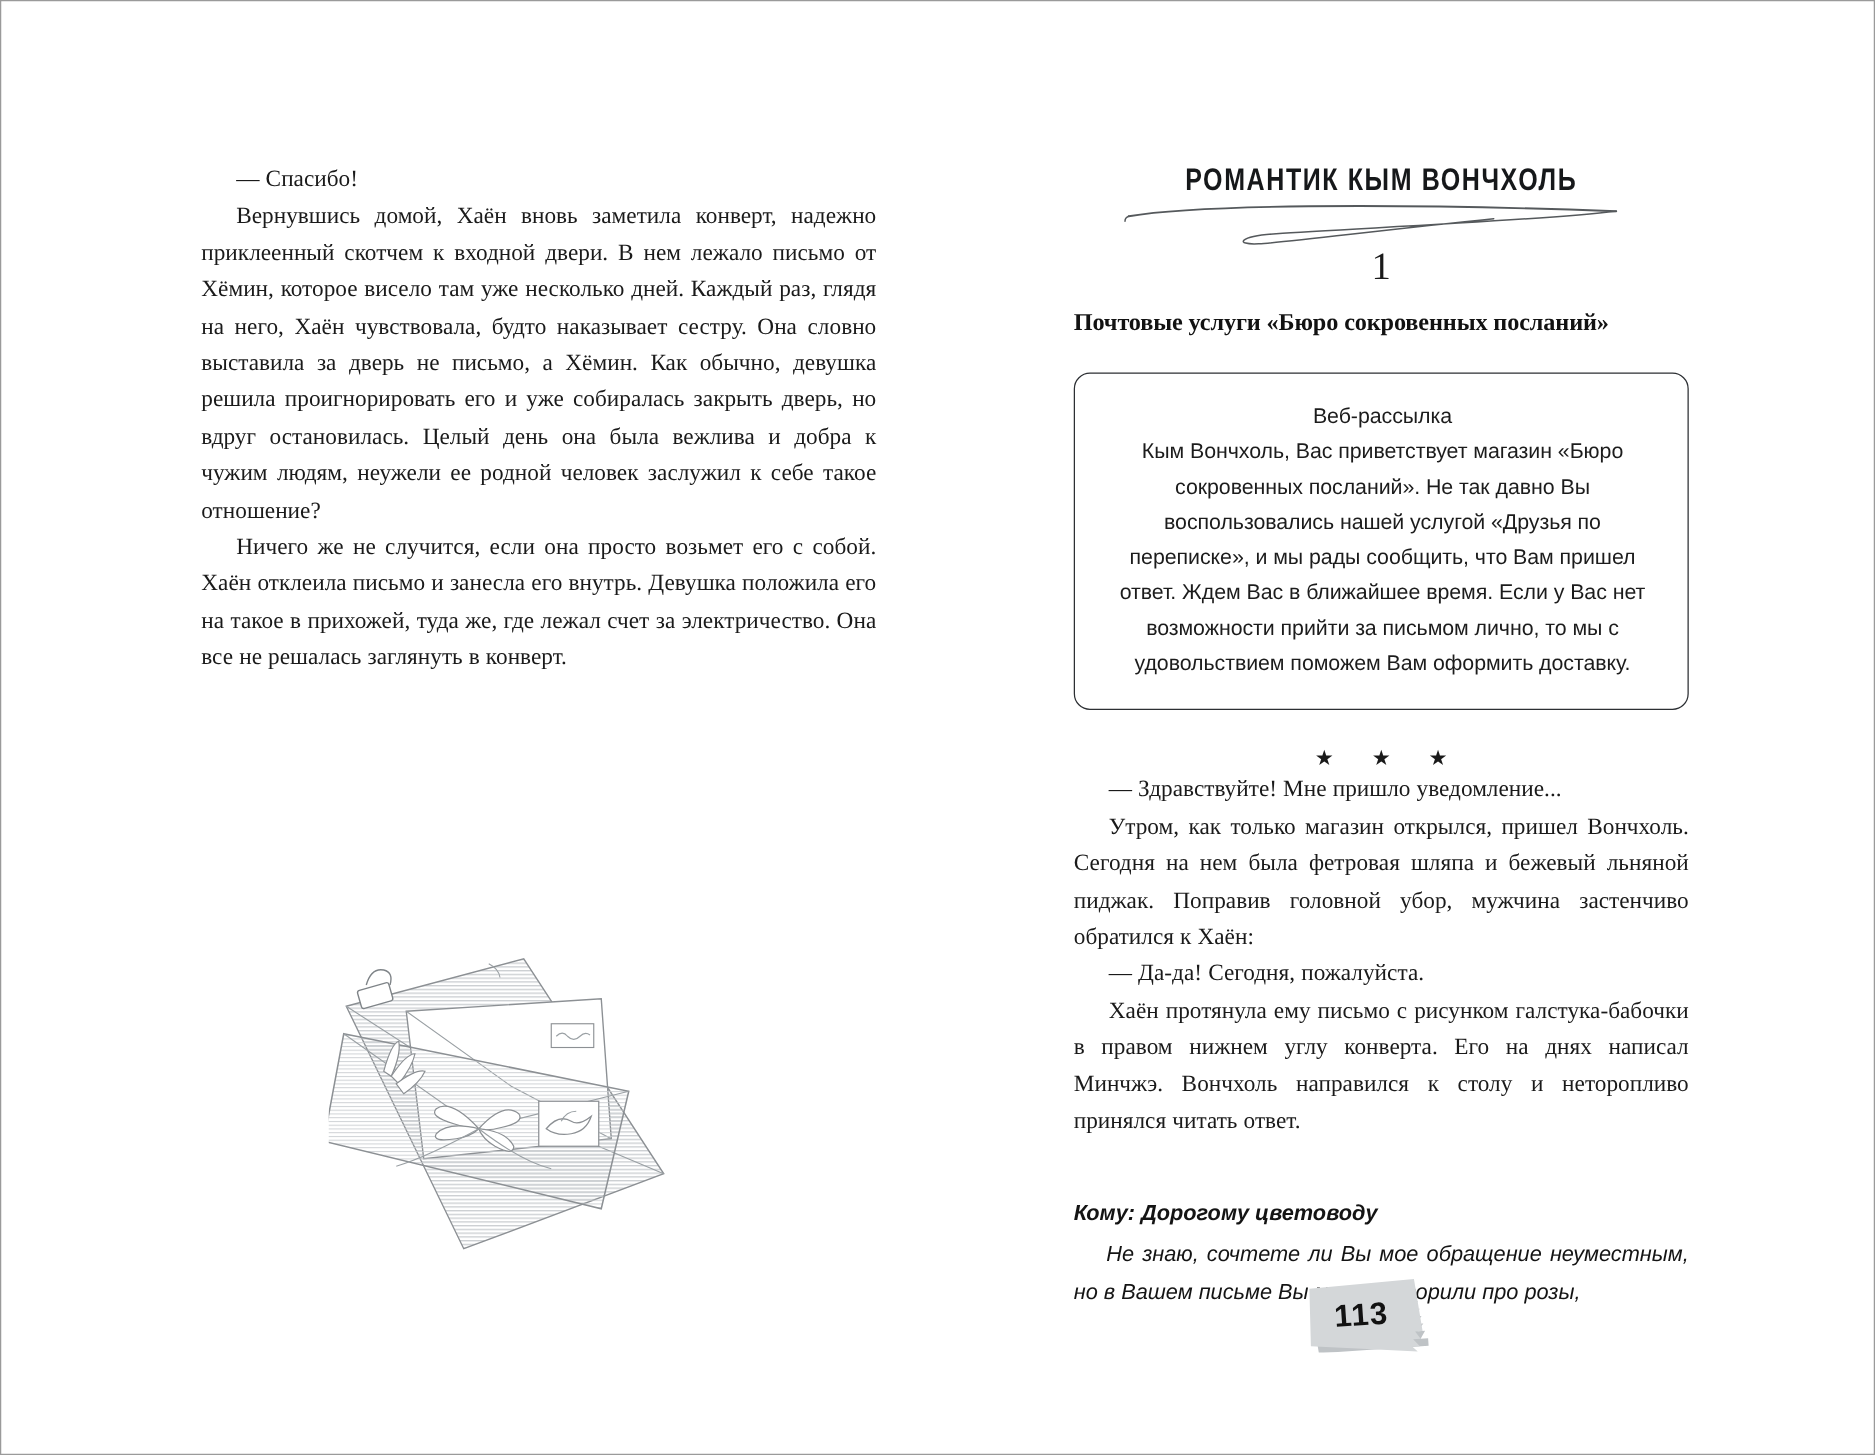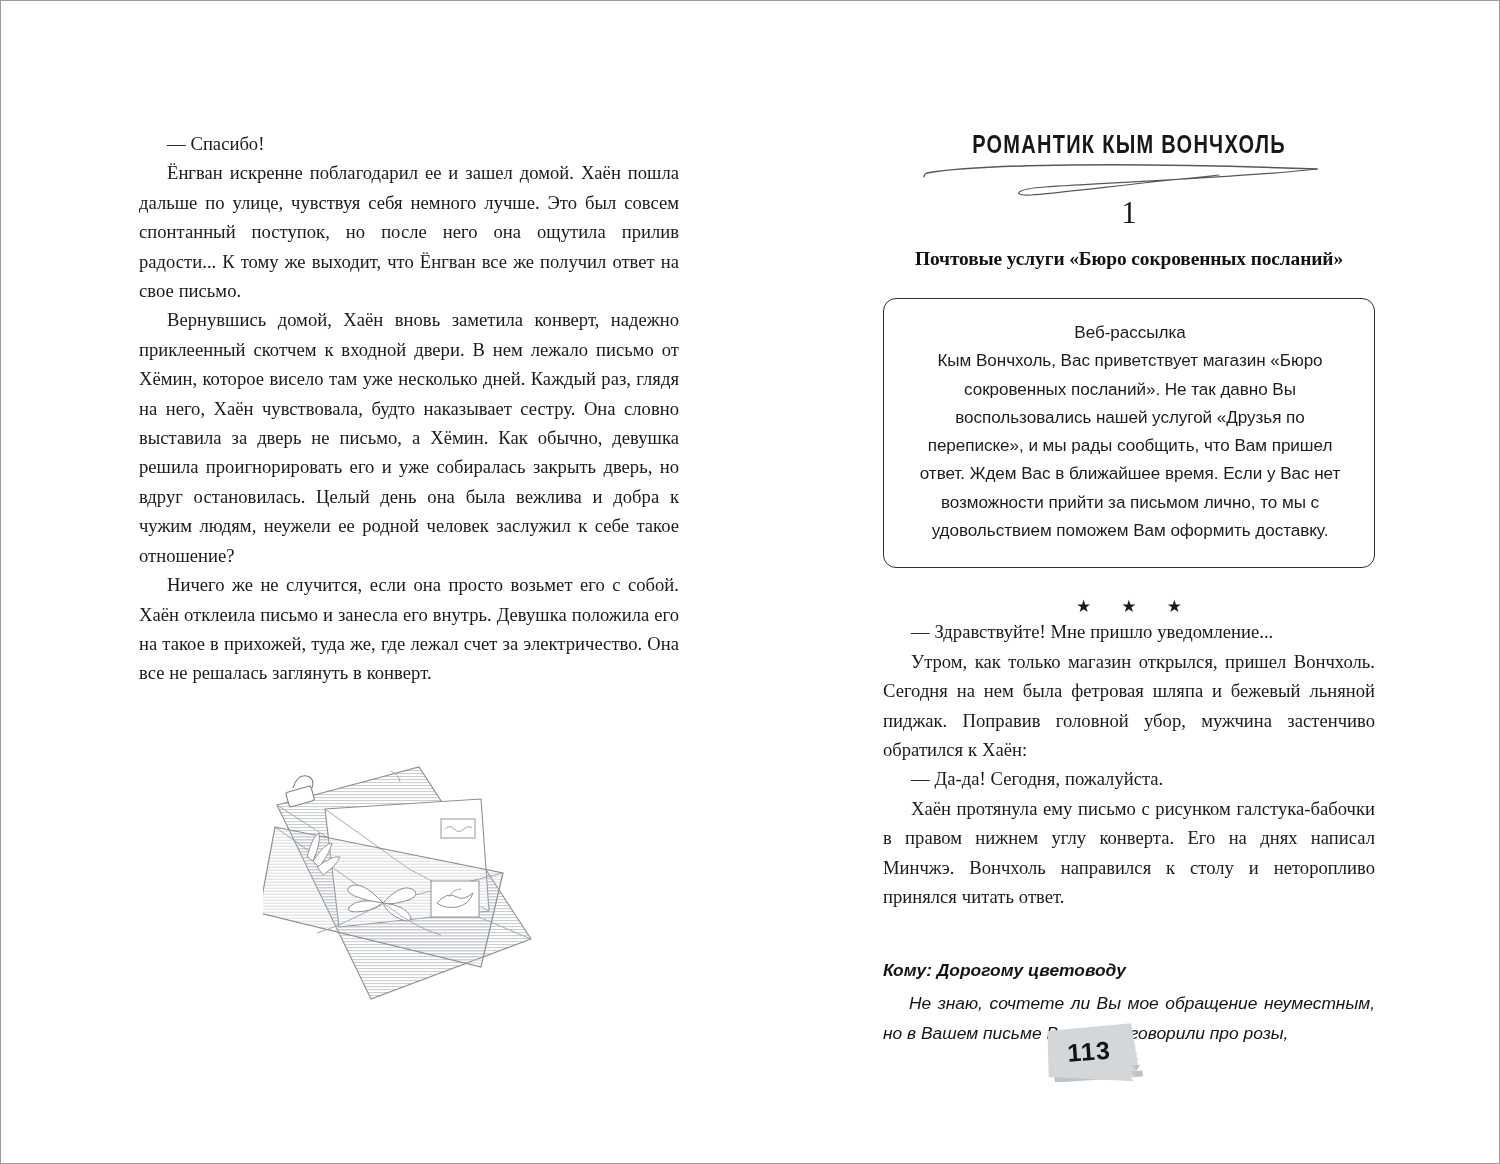--- a/index.html
+++ b/index.html
@@ -21,21 +21,21 @@
     width: 1500px;
     height: 1164px;
     box-sizing: border-box;
     border: 1px solid #9a9a9a;
     background: #ffffff;
   }
 
   
   .page-left {
     position: absolute;
-    left: 138px;
+    left: 160px;
     top: 128px;
     width: 540px;
   }
   .body-par {
     font-family: "Liberation Serif", serif;
     font-size: 18.6px;
     line-height: 29.4px;
     text-align: justify;
     text-justify: inter-word;
     margin: 0;
@@ -50,21 +50,21 @@
     position: absolute;
     left: 262px;
     top: 760px;
     width: 310px;
     height: 265px;
   }
 
   
   .page-right {
     position: absolute;
-    left: 882px;
+    left: 858px;
     top: 128px;
     width: 492px;
   }
   .chapter-title {
     font-family: "Liberation Sans Narrow", "Liberation Sans", sans-serif;
     font-size: 25px;
     font-weight: 700;
     letter-spacing: 1.6px;
     text-align: center;
     color: #16181a;
@@ -85,21 +85,21 @@
     text-align: center;
     line-height: 34px;
     margin-top: -6px;
     color: #1a1a1a;
   }
   .section-subtitle {
     font-family: "Liberation Serif", serif;
     font-weight: 700;
     font-size: 19.4px;
     line-height: 26px;
-    text-align: center;
+    text-align: left;
     margin-top: 16px;
     color: #121212;
     letter-spacing: -0.1px;
   }
 
   
   .notice-box {
     margin-top: 26px;
     border: 1.6px solid #2c2f33;
     border-radius: 13px;
@@ -169,21 +169,20 @@
     letter-spacing: 1px;
   }
 </style>
 </head>
 <body>
 
 <div id="spread">
 
   <div class="page-left">
     <p class="body-par">— Спасибо!</p>
-    <p class="body-par">Ёнгван искренне поблагодарил ее и зашел домой. Хаён пошла дальше по улице, чувствуя себя немного лучше. Это был совсем спонтанный поступок, но после него она ощутила прилив радости... К тому же выходит, что Ёнгван все же получил ответ на свое письмо.</p>
     <p class="body-par">Вернувшись домой, Хаён вновь заметила конверт, надежно приклеенный скотчем к входной двери. В нем лежало письмо от Хёмин, которое висело там уже несколько дней. Каждый раз, глядя на него, Хаён чувствовала, будто наказывает сестру. Она словно выставила за дверь не письмо, а Хёмин. Как обычно, девушка решила проигнорировать его и уже собиралась закрыть дверь, но вдруг остановилась. Целый день она была вежлива и добра к чужим людям, неужели ее родной человек заслужил к себе такое отношение?</p>
     <p class="body-par">Ничего же не случится, если она просто возьмет его с собой. Хаён отклеила письмо и занесла его внутрь. Девушка положила его на такое в прихожей, туда же, где лежал счет за электричество. Она все не решалась заглянуть в конверт.</p>
   </div>
 
   <div class="illustration">
     <svg viewBox="0 0 310 265" width="310" height="265" xmlns="http://www.w3.org/2000/svg">
       <defs>
         <pattern id="hatch" width="3" height="3" patternUnits="userSpaceOnUse" patternTransform="rotate(0)">
           <line x1="0" y1="0.6" x2="3" y2="0.6" stroke="#b9bdc1" stroke-width="0.8"></line>
         </pattern>

